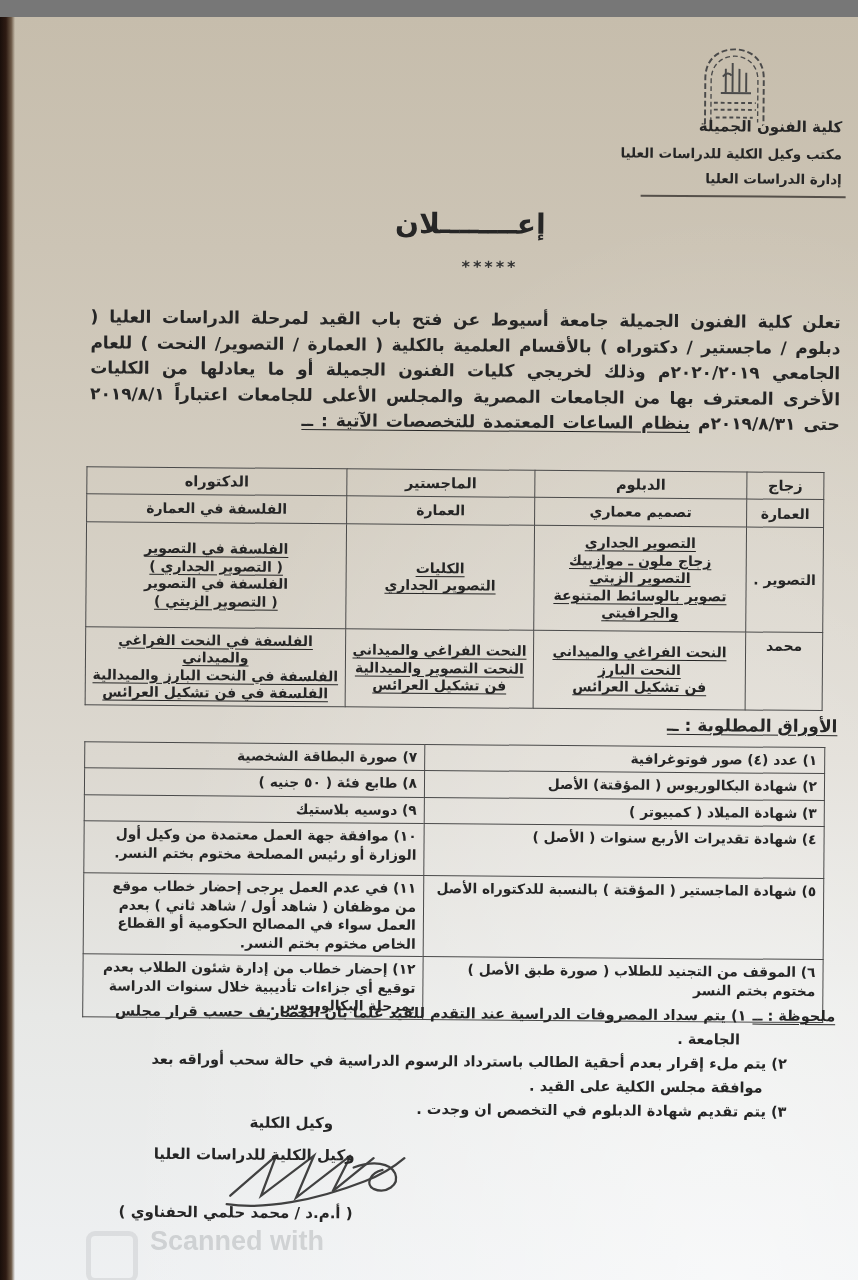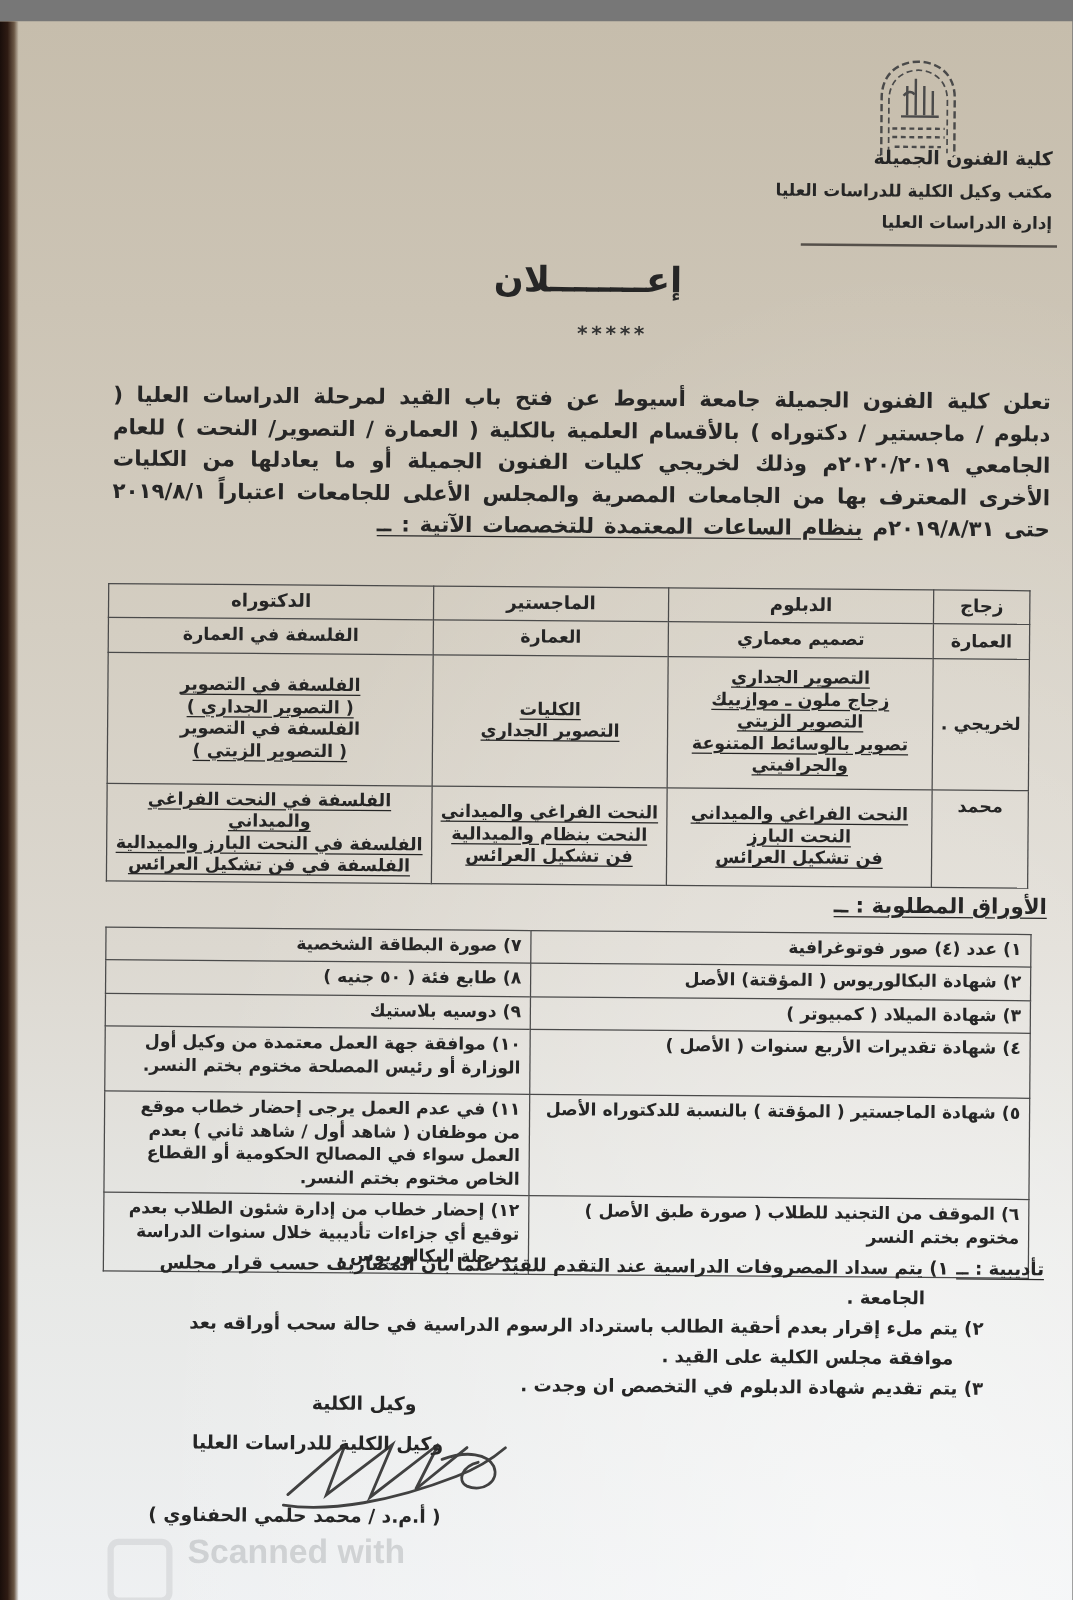--- a/index.html
+++ b/index.html
@@ -134,21 +134,21 @@
               <div class="ln">تصميم معماري</div>
             </td>
         <td>
               <div class="ln">العمارة</div>
             </td>
         <td>
               <div class="ln">الفلسفة في العمارة</div>
             </td>
       </tr>
       <tr class="r2">
-        <td>لخريجي .</td>
+        <td>التصوير .</td>
         <td>
           <div class="ln u">التصوير الجداري</div>
           <div class="ln u">زجاج ملون ـ موازييك</div>
           <div class="ln u">التصوير الزيتي</div>
           <div class="ln u">تصوير بالوسائط المتنوعة</div>
           <div class="ln u">والجرافيتي</div>
         </td>
         <td>
           <div class="ln u">الكليات</div>
           <div class="ln u">التصوير الجداري</div>
@@ -162,21 +162,21 @@
       </tr>
       <tr class="r3">
         <td class="vt">محمد</td>
         <td>
           <div class="ln u">النحت الفراغي والميداني</div>
           <div class="ln u">النحت البارز</div>
           <div class="ln u">فن تشكيل العرائس</div>
         </td>
         <td>
           <div class="ln u">النحت الفراغي والميداني</div>
-          <div class="ln u">النحت بنظام والميدالية</div>
+          <div class="ln u">النحت التصوير والميدالية</div>
           <div class="ln u">فن تشكيل العرائس</div>
         </td>
         <td>
           <div class="ln u">الفلسفة في النحت الفراغي والميداني</div>
           <div class="ln u">الفلسفة في النحت البارز والميدالية</div>
           <div class="ln u">الفلسفة في فن تشكيل العرائس</div>
         </td>
       </tr>
     </tbody>
       </table>
@@ -210,21 +210,21 @@
         <td>١١) في عدم العمل يرجى إحضار خطاب موقع من موظفان ( شاهد أول / شاهد ثاني ) بعدم العمل سواء في المصالح الحكومية أو القطاع الخاص مختوم بختم النسر.</td>
       </tr>
       <tr class="rF">
         <td>٦) الموقف من التجنيد للطلاب ( صورة طبق الأصل ) مختوم بختم النسر</td>
         <td>١٢) إحضار خطاب من إدارة شئون الطلاب بعدم توقيع أي جزاءات تأديبية خلال سنوات الدراسة بمرحلة البكالوريوس .</td>
       </tr>
     </tbody>
       </table>
 
     <div class="notes">
-      <div class="n1"><span class="u nl">تأديبية : ــ</span><span>١) يتم سداد المصروفات الدراسية عند التقدم للقيد علما بان المصاريف حسب قرار مجلس الجامعة .</span></div>
+      <div class="n1"><span class="u nl">ملحوظة : ــ</span><span>١) يتم سداد المصروفات الدراسية عند التقدم للقيد علما بان المصاريف حسب قرار مجلس الجامعة .</span></div>
       <div class="n2">٢) يتم ملء إقرار بعدم أحقية الطالب باسترداد الرسوم الدراسية في حالة سحب أوراقه بعد موافقة مجلس الكلية على القيد .</div>
       <div class="n3">٣) يتم تقديم شهادة الدبلوم في التخصص ان وجدت .</div>
     </div>
 
     <div class="sig-t1">وكيل الكلية</div>
     <div class="sig-t2">وكيل الكلية للدراسات العليا</div>
     <svg class="sig-scribble" viewBox="0 0 210 70">
       <g fill="none" stroke="#2e2e2e" stroke-width="2.2" stroke-linecap="round" opacity="0.9">
         <path d="M8 50 L55 14 L38 52 L92 16 L72 56 L128 18 L108 52 L150 22"></path>
         <path d="M4 58 C40 66 90 60 140 44 C160 38 172 30 180 24"></path>

